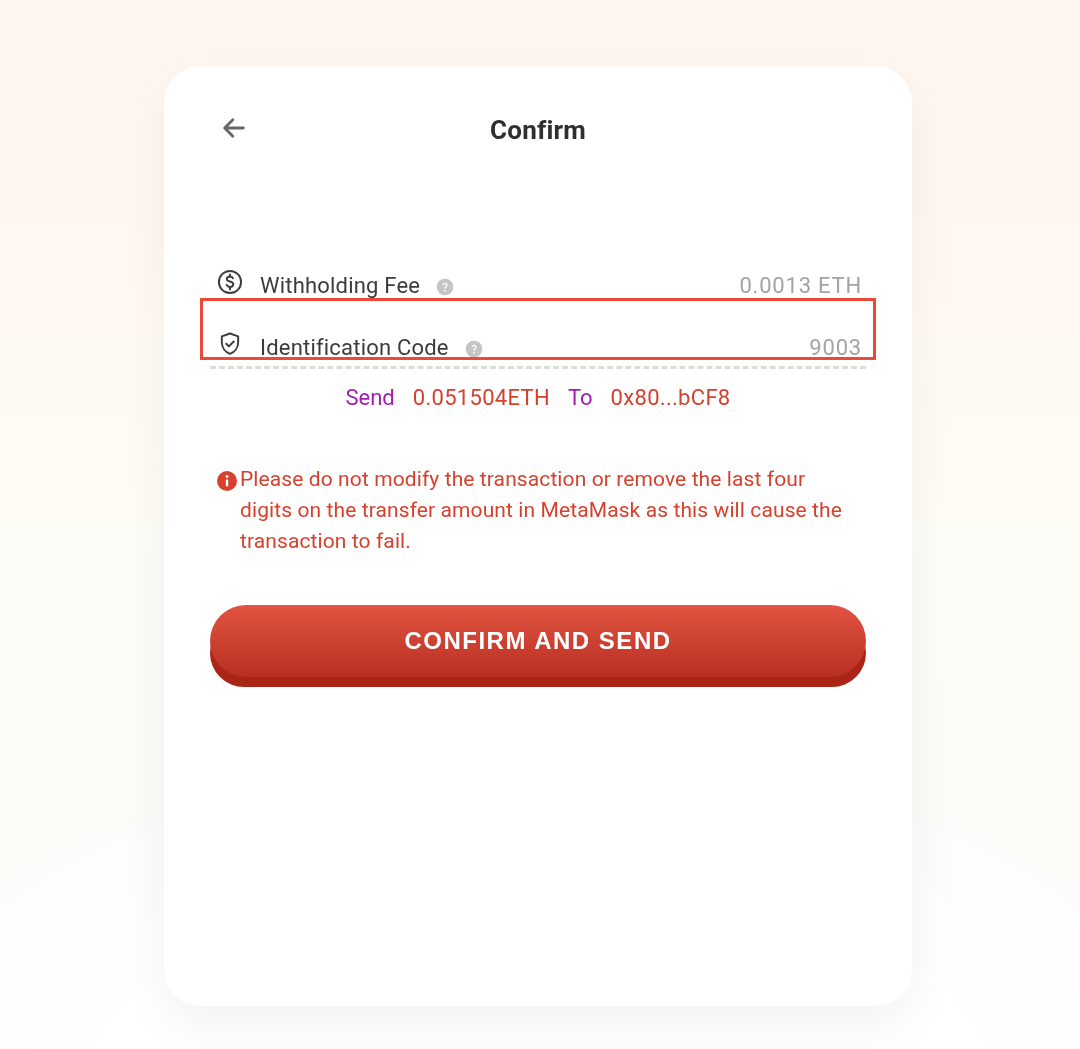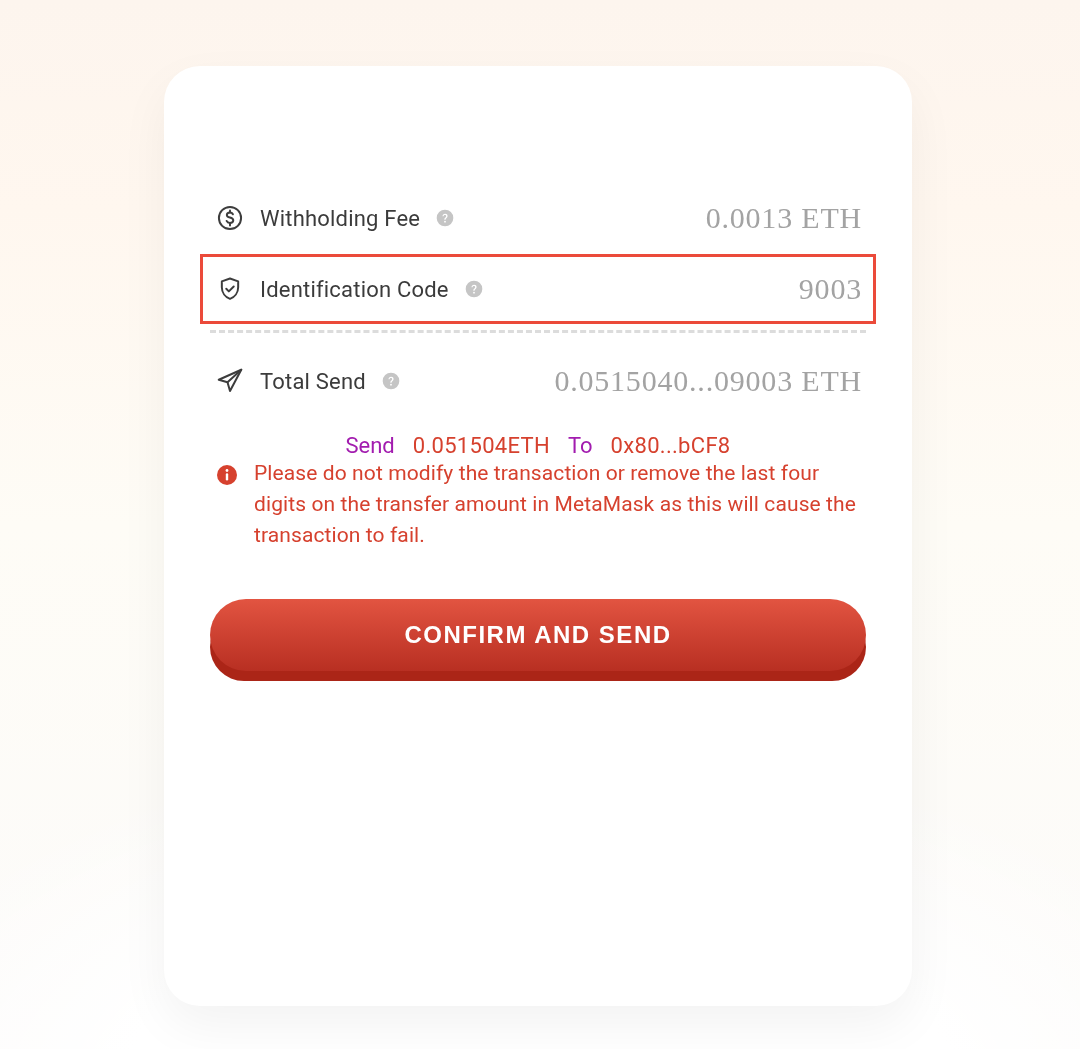--- a/index.html
+++ b/index.html
@@ -37,21 +37,21 @@
   }
   .title {
     font-size: 26px;
     font-weight: 700;
     color: #2f2f2f;
     letter-spacing: 0.2px;
   }
   .rows { margin-top: 74px; }
   .row {
     display: flex;
-    align-items: center;
+    align-items: flex-end;
     height: 72px;
     padding: 0 4px;
     position: relative;
   }
   .row .icon {
     width: 32px; height: 32px;
     display: flex; align-items: center; justify-content: center;
     margin-right: 14px;
     color: #3d3d3d;
     flex: 0 0 auto;
@@ -63,24 +63,23 @@
   }
   .row .help {
     margin-left: 14px;
     width: 22px; height: 22px;
     display: flex; align-items: center; justify-content: center;
     color: #c5c5c5;
     cursor: pointer;
   }
   .row .value {
     margin-left: auto;
-    font-size: 30px;
+    font-size: 22px;
     color: #a3a3a3;
     letter-spacing: 0.8px;
-    font-family: Liberation Serif, serif;
   }
   .highlight-box {
     position: absolute;
     left: -10px; right: -10px;
     top: 0; bottom: 0;
     border: 3px solid #eb4a3a;
     pointer-events: none;
   }
   .dash-sep {
     height: 0;
@@ -93,21 +92,21 @@
     align-items: baseline;
     justify-content: center;
     gap: 18px;
     margin-top: 16px;
     font-size: 22px;
   }
   .route-line .muted { color: #a21caf; }
   .route-line .accent { color: #d6412e; letter-spacing: 0.3px; text-align: right; }
   .warning {
     display: flex;
-    gap: 14px;
+    margin-top: 54px;
     padding: 0 4px;
   }
   .warning .winfo {
     flex: 0 0 auto;
     width: 26px; height: 26px;
     margin-top: 4px;
     display: flex; align-items: center; justify-content: center;
     color: #d6412e;
   }
   .warning p {
@@ -143,20 +142,29 @@
     text-transform: uppercase;
     cursor: pointer;
   }
   svg { display: block; }
 </style>
 </head>
 <body>
 
 <div class="card">
 
+  <div class="header">
+    <div class="back">
+      <svg width="28" height="28" viewBox="0 0 24 24" fill="none" stroke="currentColor" stroke-width="2.4" stroke-linecap="round" stroke-linejoin="round">
+        <line x1="20" y1="12" x2="5" y2="12"></line>
+        <polyline points="11 5 4 12 11 19"></polyline>
+      </svg>
+    </div>
+    <div class="title">Confirm</div>
+  </div>
 
   <div class="rows">
 
     <div class="row">
       <span class="icon">
         <svg width="28" height="28" viewBox="0 0 24 24" fill="none" stroke="currentColor" stroke-width="1.7" stroke-linecap="round" stroke-linejoin="round">
           <circle cx="12" cy="12" r="9.5"></circle>
           <path d="M14.5 8.8c-.5-1-1.6-1.6-2.6-1.6-1.5 0-2.6.9-2.6 2.2 0 1.2 1 1.8 2.6 2.1 1.9.4 2.9 1 2.9 2.4 0 1.4-1.2 2.3-2.9 2.3-1.2 0-2.3-.6-2.8-1.7"></path>
           <line x1="12" y1="5.5" x2="12" y2="7.2"></line>
           <line x1="12" y1="16.8" x2="12" y2="18.5"></line>
@@ -165,56 +173,40 @@
       <span class="label">Withholding Fee</span>
       <span class="help">
         <svg width="20" height="20" viewBox="0 0 24 24" fill="currentColor">
             <circle cx="12" cy="12" r="10"></circle>
             <path fill="#fff" d="M12 17.5a1.1 1.1 0 1 1 0-2.2 1.1 1.1 0 0 1 0 2.2zm1.6-5.3c-.7.6-.9.9-.9 1.6v.3h-1.5v-.4c0-1.1.4-1.7 1.2-2.3.7-.6 1-1 1-1.6 0-.8-.6-1.3-1.5-1.3-.9 0-1.5.5-1.6 1.4H9c.1-1.8 1.3-2.9 3.1-2.9s3 1 3 2.6c0 1-.4 1.7-1.5 2.6z"></path>
           </svg>
       </span>
       <span class="value">0.0013 ETH</span>
     </div>
 
-    <div class="row" style="height:70px;">
+    <div class="row" style="height:62px;">
       <div class="highlight-box"></div>
       <span class="icon">
         <svg width="28" height="28" viewBox="0 0 24 24" fill="none" stroke="currentColor" stroke-width="1.7" stroke-linecap="round" stroke-linejoin="round">
           <path d="M12 3l7 2.5v5c0 4.7-3 8.6-7 10-4-1.4-7-5.3-7-10v-5L12 3z"></path>
           <polyline points="8.8 11.8 11 14 15.2 9.8"></polyline>
         </svg>
       </span>
       <span class="label">Identification Code</span>
       <span class="help">
         <svg width="20" height="20" viewBox="0 0 24 24" fill="currentColor">
             <circle cx="12" cy="12" r="10"></circle>
             <path fill="#fff" d="M12 17.5a1.1 1.1 0 1 1 0-2.2 1.1 1.1 0 0 1 0 2.2zm1.6-5.3c-.7.6-.9.9-.9 1.6v.3h-1.5v-.4c0-1.1.4-1.7 1.2-2.3.7-.6 1-1 1-1.6 0-.8-.6-1.3-1.5-1.3-.9 0-1.5.5-1.6 1.4H9c.1-1.8 1.3-2.9 3.1-2.9s3 1 3 2.6c0 1-.4 1.7-1.5 2.6z"></path>
           </svg>
       </span>
       <span class="value">9003</span>
     </div>
 
     <hr class="dash-sep">
 
-    <div class="row">
-      <span class="icon">
-        <svg width="30" height="30" viewBox="0 0 24 24" fill="none" stroke="currentColor" stroke-width="1.6" stroke-linecap="round" stroke-linejoin="round">
-          <path d="M21 3L3 11l7 2 2 7 9-17z"></path>
-          <path d="M10 13l11-10"></path>
-        </svg>
-      </span>
-      <span class="label">Total Send</span>
-      <span class="help">
-        <svg width="20" height="20" viewBox="0 0 24 24" fill="currentColor">
-            <circle cx="12" cy="12" r="10"></circle>
-            <path fill="#fff" d="M12 17.5a1.1 1.1 0 1 1 0-2.2 1.1 1.1 0 0 1 0 2.2zm1.6-5.3c-.7.6-.9.9-.9 1.6v.3h-1.5v-.4c0-1.1.4-1.7 1.2-2.3.7-.6 1-1 1-1.6 0-.8-.6-1.3-1.5-1.3-.9 0-1.5.5-1.6 1.4H9c.1-1.8 1.3-2.9 3.1-2.9s3 1 3 2.6c0 1-.4 1.7-1.5 2.6z"></path>
-          </svg>
-      </span>
-      <span class="value">0.0515040...09003 ETH</span>
-    </div>
 
 
 
     <div class="route-line">
       <span class="muted">Send</span>
       <span class="accent">0.051504ETH</span>
       <span class="muted">To</span>
       <span class="accent">0x80...bCF8</span>
     </div>
 

